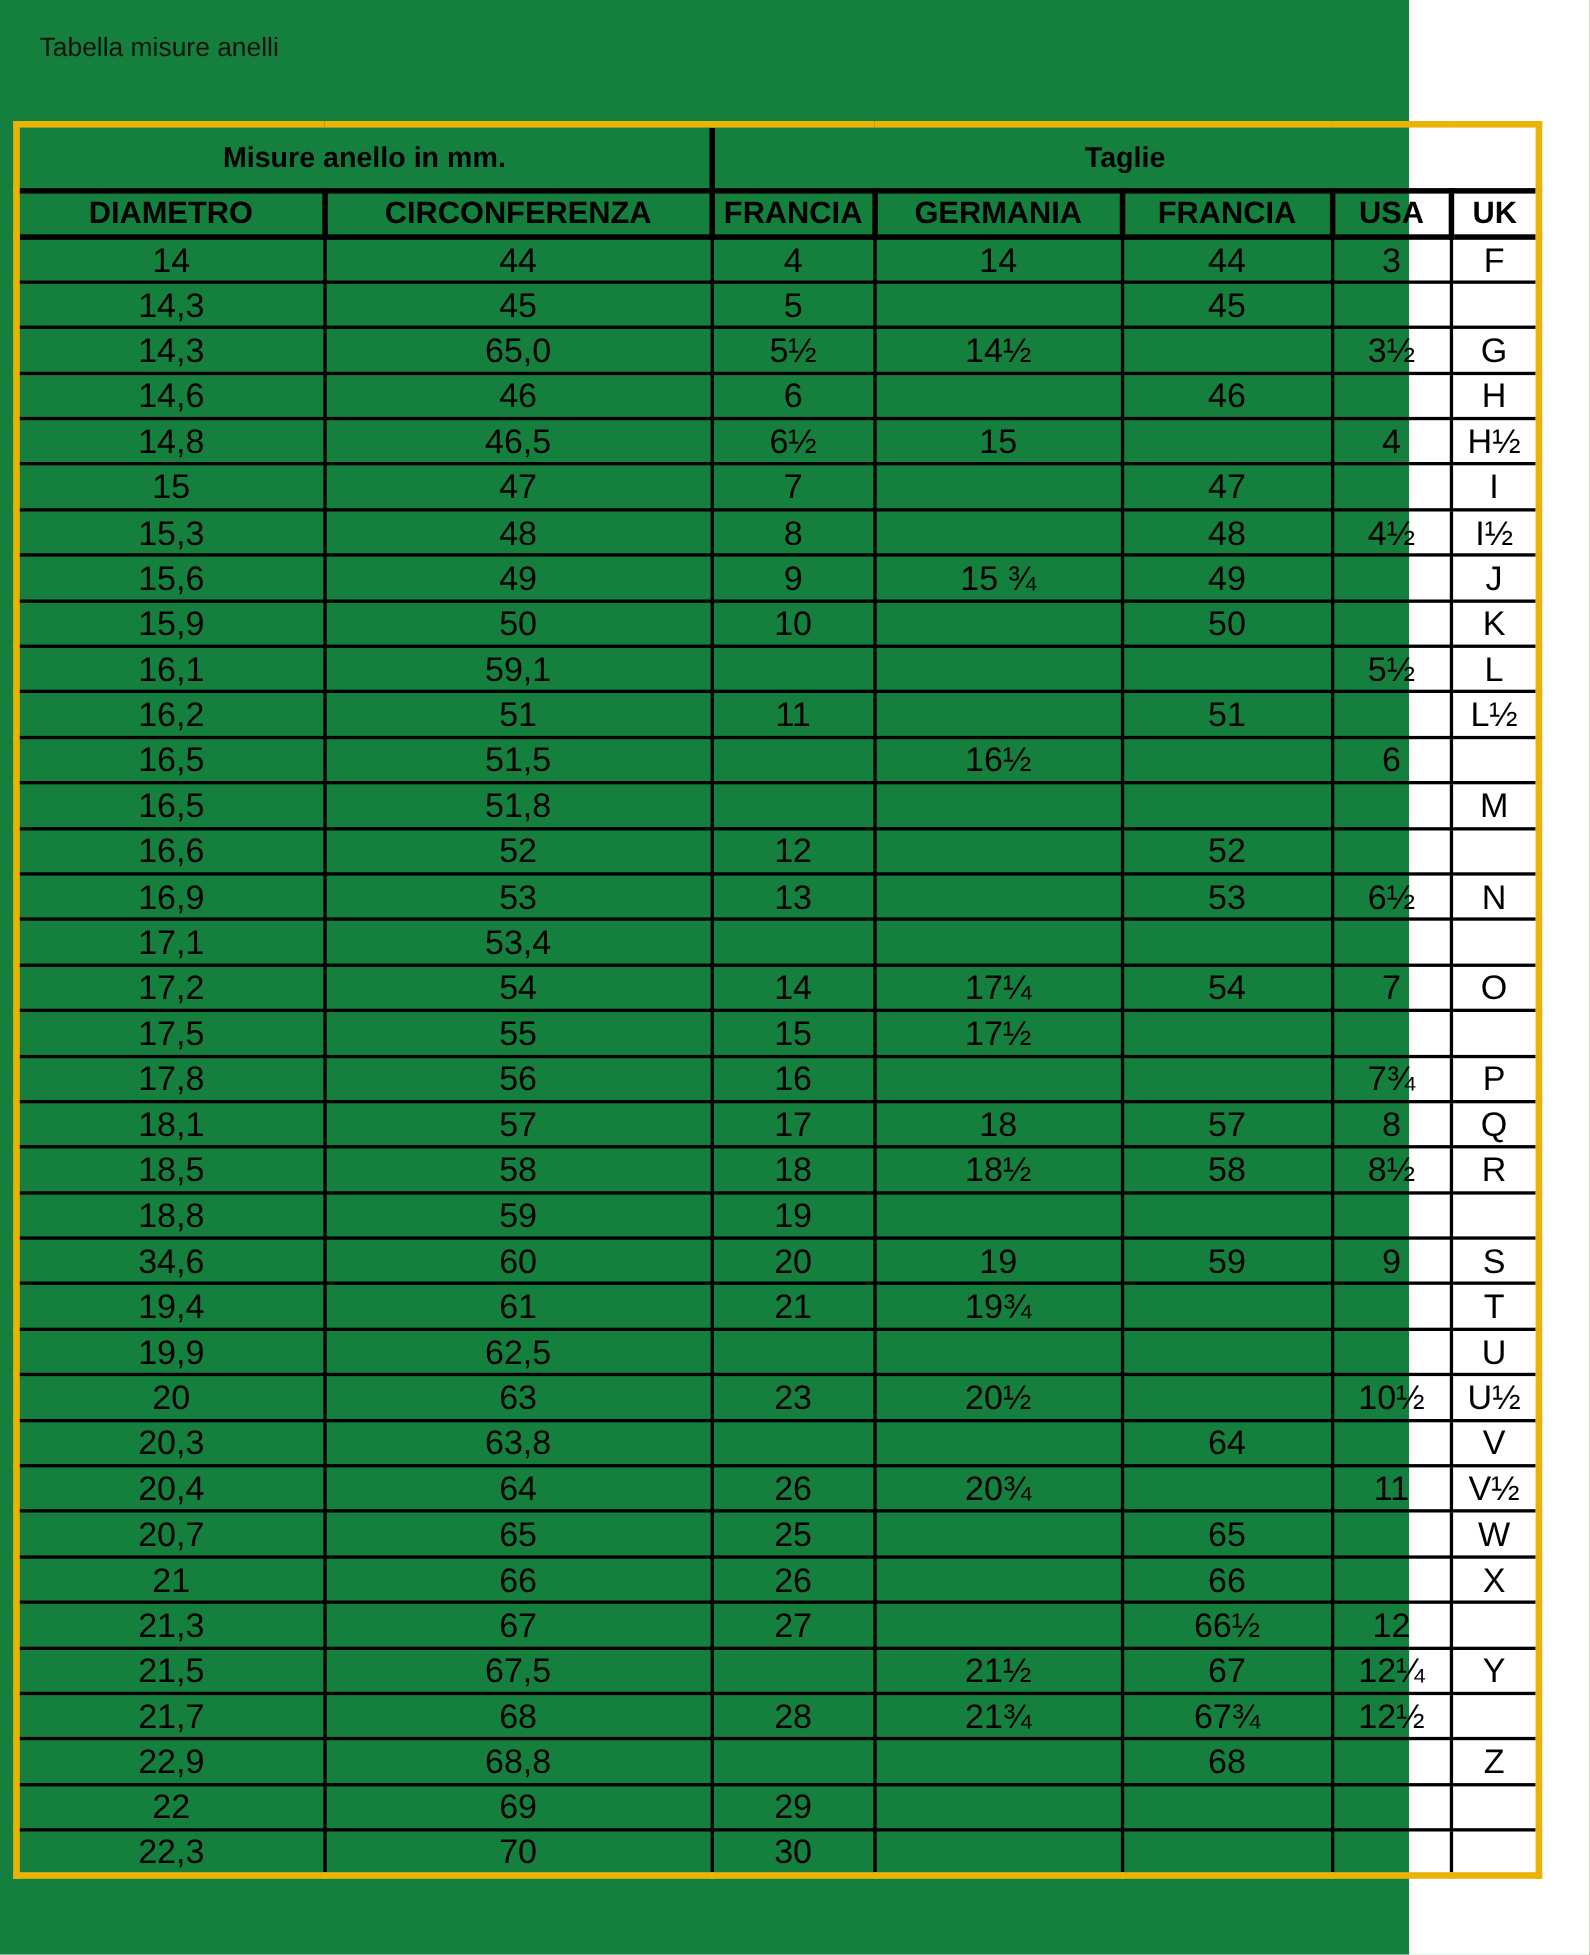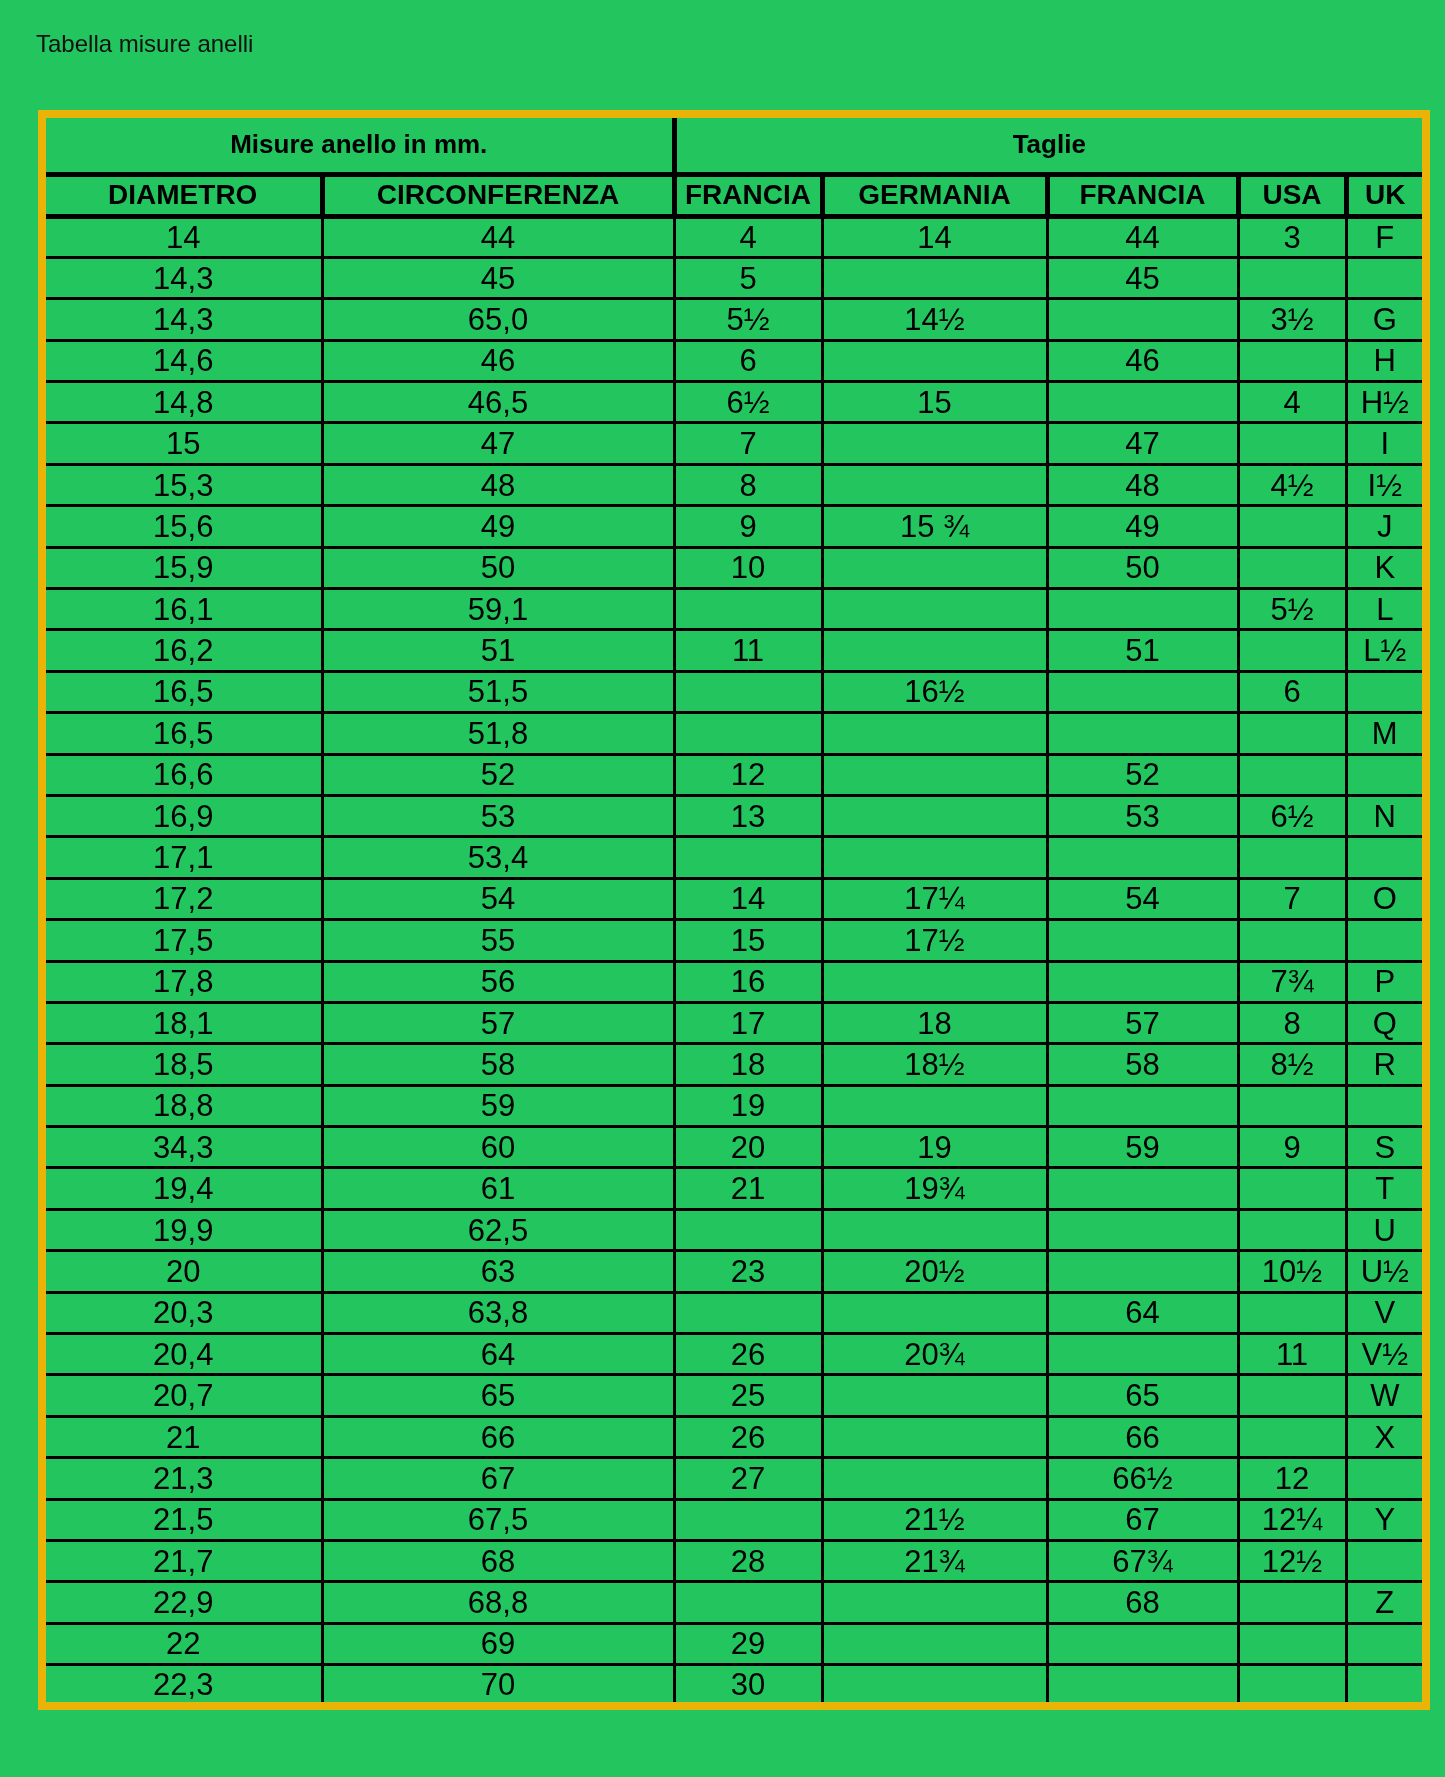--- a/index.html
+++ b/index.html
@@ -7,42 +7,42 @@
     padding: 0;
     background: #ffffff;
     width: 1445px;
     height: 1777px;
     font-family: "Liberation Sans", "DejaVu Sans", sans-serif;
     color: #000000;
     overflow: hidden;
   }
   .page {
     position: relative;
-    width: 1445px;
+    width: 1281px;
     height: 1777px;
-    background: #22c55e;
+    background: #15803d;
   }
   .page-title {
     position: absolute;
     left: 36px;
     top: 30px;
     font-size: 24px;
     font-weight: 400;
     color: #111111;
     letter-spacing: 0px;
     white-space: nowrap;
   }
   table.ring-table {
     position: absolute;
-    left: 38px;
+    left: 12px;
     top: 110px;
     width: 1384px;
     border-collapse: collapse;
     table-layout: fixed;
-    border: 8px solid #eab308;
+    border: 6px solid #eab308;
   }
   table.ring-table th,
   table.ring-table td {
     padding: 0;
     text-align: center;
     vertical-align: middle;
     overflow: hidden;
     white-space: nowrap;
   }
   
@@ -298,21 +298,21 @@
         <tr>
           <td>18,8</td>
           <td>59</td>
           <td>19</td>
           <td></td>
           <td></td>
           <td></td>
           <td></td>
         </tr>
         <tr>
-          <td>34,3</td>
+          <td>34,6</td>
           <td>60</td>
           <td>20</td>
           <td>19</td>
           <td>59</td>
           <td>9</td>
           <td>S</td>
         </tr>
         <tr>
           <td>19,4</td>
           <td>61</td>

